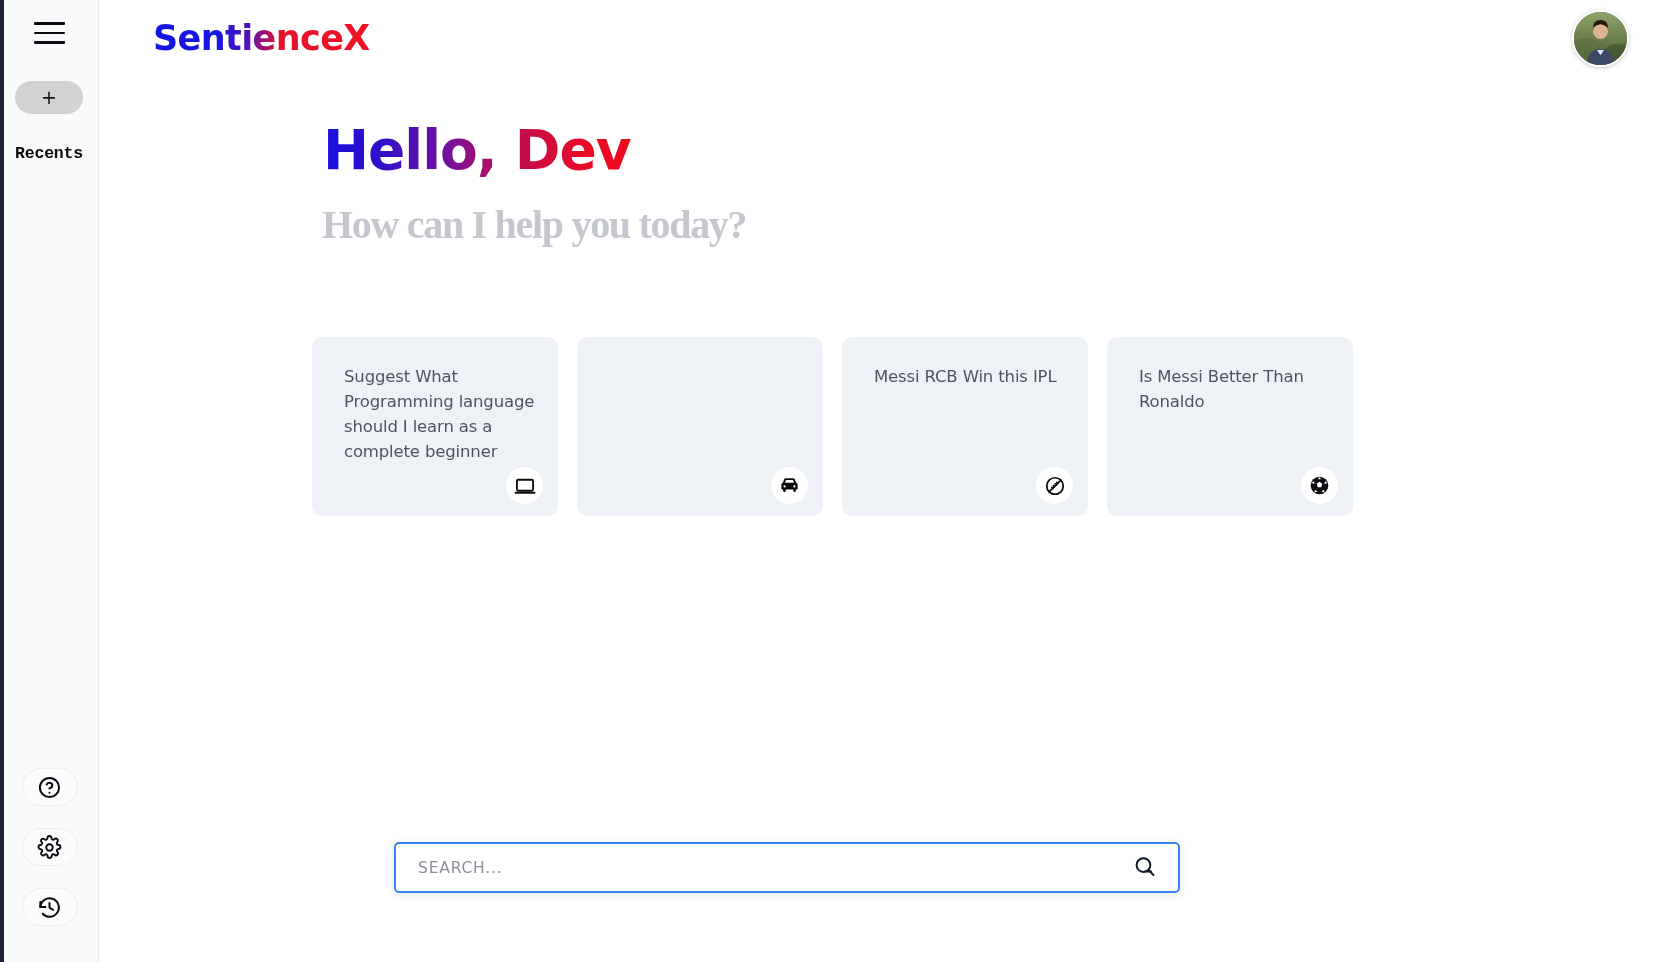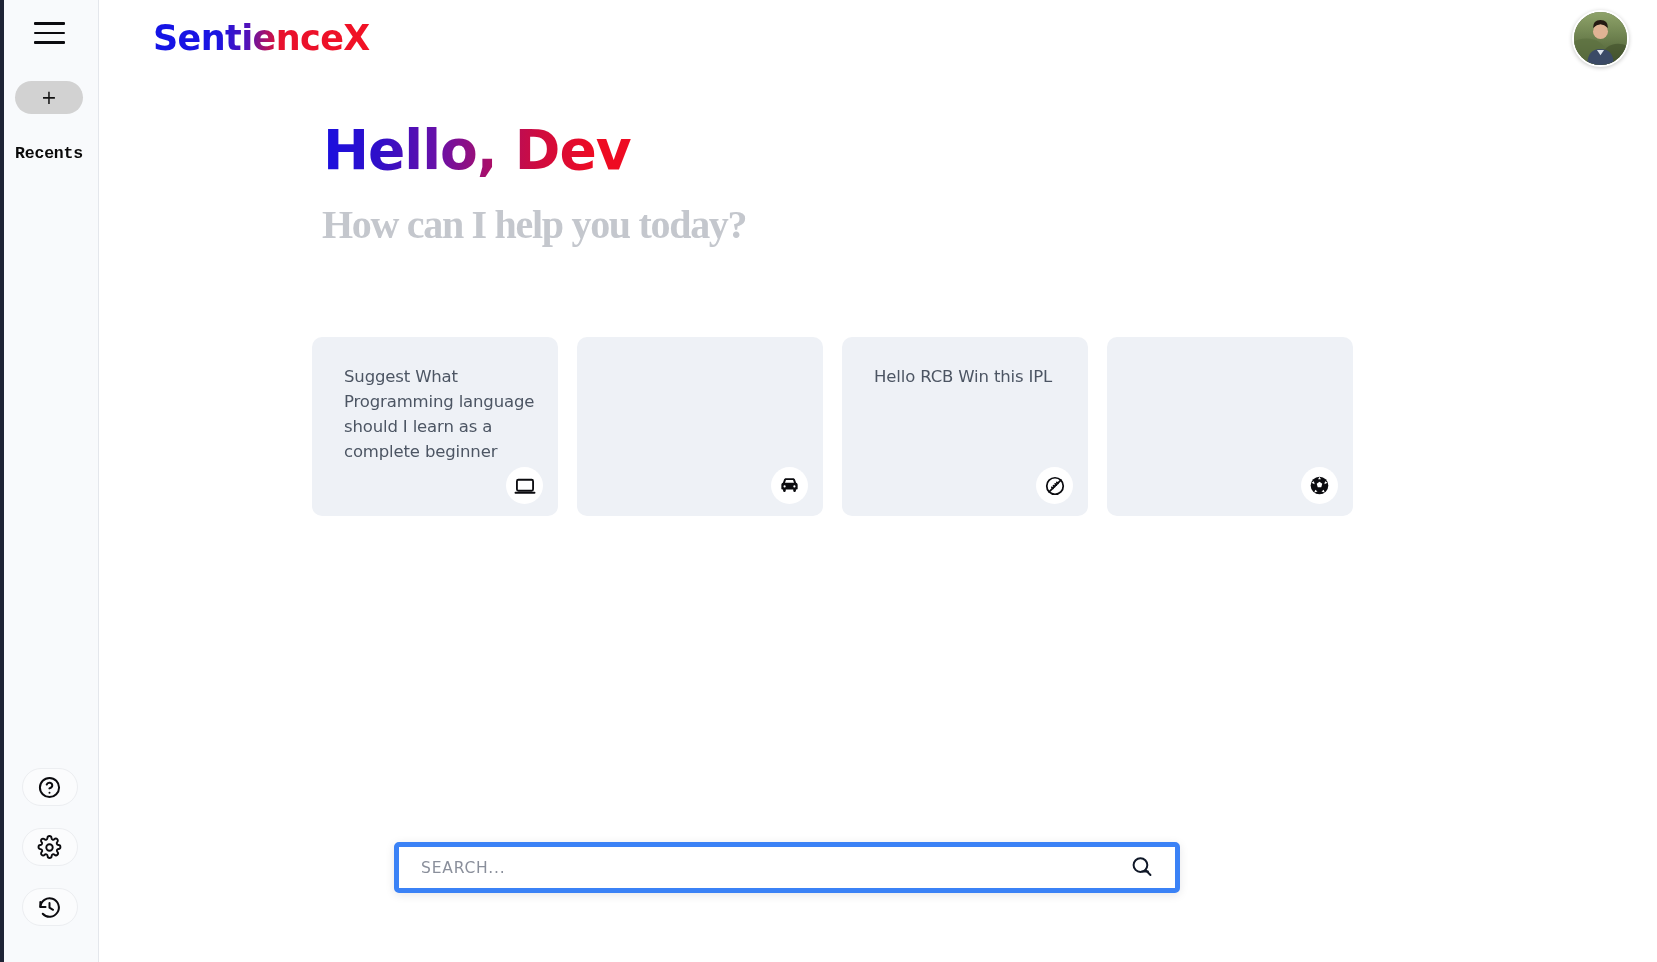--- a/index.html
+++ b/index.html
@@ -210,21 +210,21 @@
   .card-icon svg { display: block; }
 
   
   .searchbar {
     position: absolute;
     left: 295px;
     top: 842px;
     width: 786px;
     height: 51px;
     background: #ffffff;
-    border: 5px solid #3b82f6;
+    border: 2px solid #3b82f6;
     border-radius: 5px;
     box-shadow: 0 2px 10px rgba(16,24,40,0.10);
     display: flex;
     align-items: center;
     padding: 0 18px 0 22px;
   }
   .search-input {
     flex: 1;
     border: none;
     outline: none;
@@ -339,34 +339,35 @@
 
       <div class="card">
         <div class="card-icon">
           <svg width="23" height="23" viewBox="0 0 24 24" fill="#0b0b0f">
             <path d="M18.9 9.1 17.8 6c-.3-.9-1.15-1.5-2.1-1.5H8.3c-.95 0-1.8.6-2.1 1.5L5.1 9.1C4.15 9.4 3.5 10.3 3.5 11.3v4.1c0 .5.4.9.9.9h.9v1.3c0 .6.5 1.1 1.1 1.1h.6c.6 0 1.1-.5 1.1-1.1v-1.3h7.8v1.3c0 .6.5 1.1 1.1 1.1h.6c.6 0 1.1-.5 1.1-1.1v-1.3h.9c.5 0 .9-.4.9-.9v-4.1c0-1-.65-1.9-1.6-2.2zM8.3 6.2h7.4l1 3H7.3l1-3zM6.9 14.1a1.15 1.15 0 1 1 0-2.3 1.15 1.15 0 0 1 0 2.3zm10.2 0a1.15 1.15 0 1 1 0-2.3 1.15 1.15 0 0 1 0 2.3z"></path>
           </svg>
         </div>
       </div>
 
       <div class="card">
-        <div class="card-text">Hello RCB Win this IPL</div>
+        <div class="card-text">Messi RCB Win this IPL</div>
         <div class="card-icon">
           <svg width="22" height="22" viewBox="0 0 24 24" fill="none" stroke="#0b0b0f" stroke-width="1.9" stroke-linecap="round">
             <circle cx="12" cy="12" r="9"></circle>
             <line x1="5.6" y1="18.4" x2="18.4" y2="5.6"></line>
             <line x1="8.6" y1="13.4" x2="9.8" y2="14.6"></line>
             <line x1="10.4" y1="11.6" x2="11.6" y2="12.8"></line>
             <line x1="12.2" y1="9.8" x2="13.4" y2="11"></line>
             <line x1="14" y1="8" x2="15.2" y2="9.2"></line>
           </svg>
         </div>
       </div>
 
       <div class="card">
+        <div class="card-text">Is Messi Better Than Ronaldo</div>
         <div class="card-icon">
           <svg width="23" height="23" viewBox="0 0 24 24">
             <circle cx="12" cy="12" r="9.2" fill="#0b0b0f"></circle>
             <polygon points="12,8.2 14.9,10.3 13.8,13.7 10.2,13.7 9.1,10.3" fill="#ffffff"></polygon>
             <polygon points="12,2.9 13.5,5.5 10.5,5.5" fill="#ffffff"></polygon>
             <polygon points="3.6,9.2 6.2,7.6 6.9,10.6" fill="#ffffff"></polygon>
             <polygon points="20.4,9.2 17.8,7.6 17.1,10.6" fill="#ffffff"></polygon>
             <polygon points="6.6,19.3 7.6,16.4 9.9,18.2" fill="#ffffff"></polygon>
             <polygon points="17.4,19.3 16.4,16.4 14.1,18.2" fill="#ffffff"></polygon>
           </svg>

